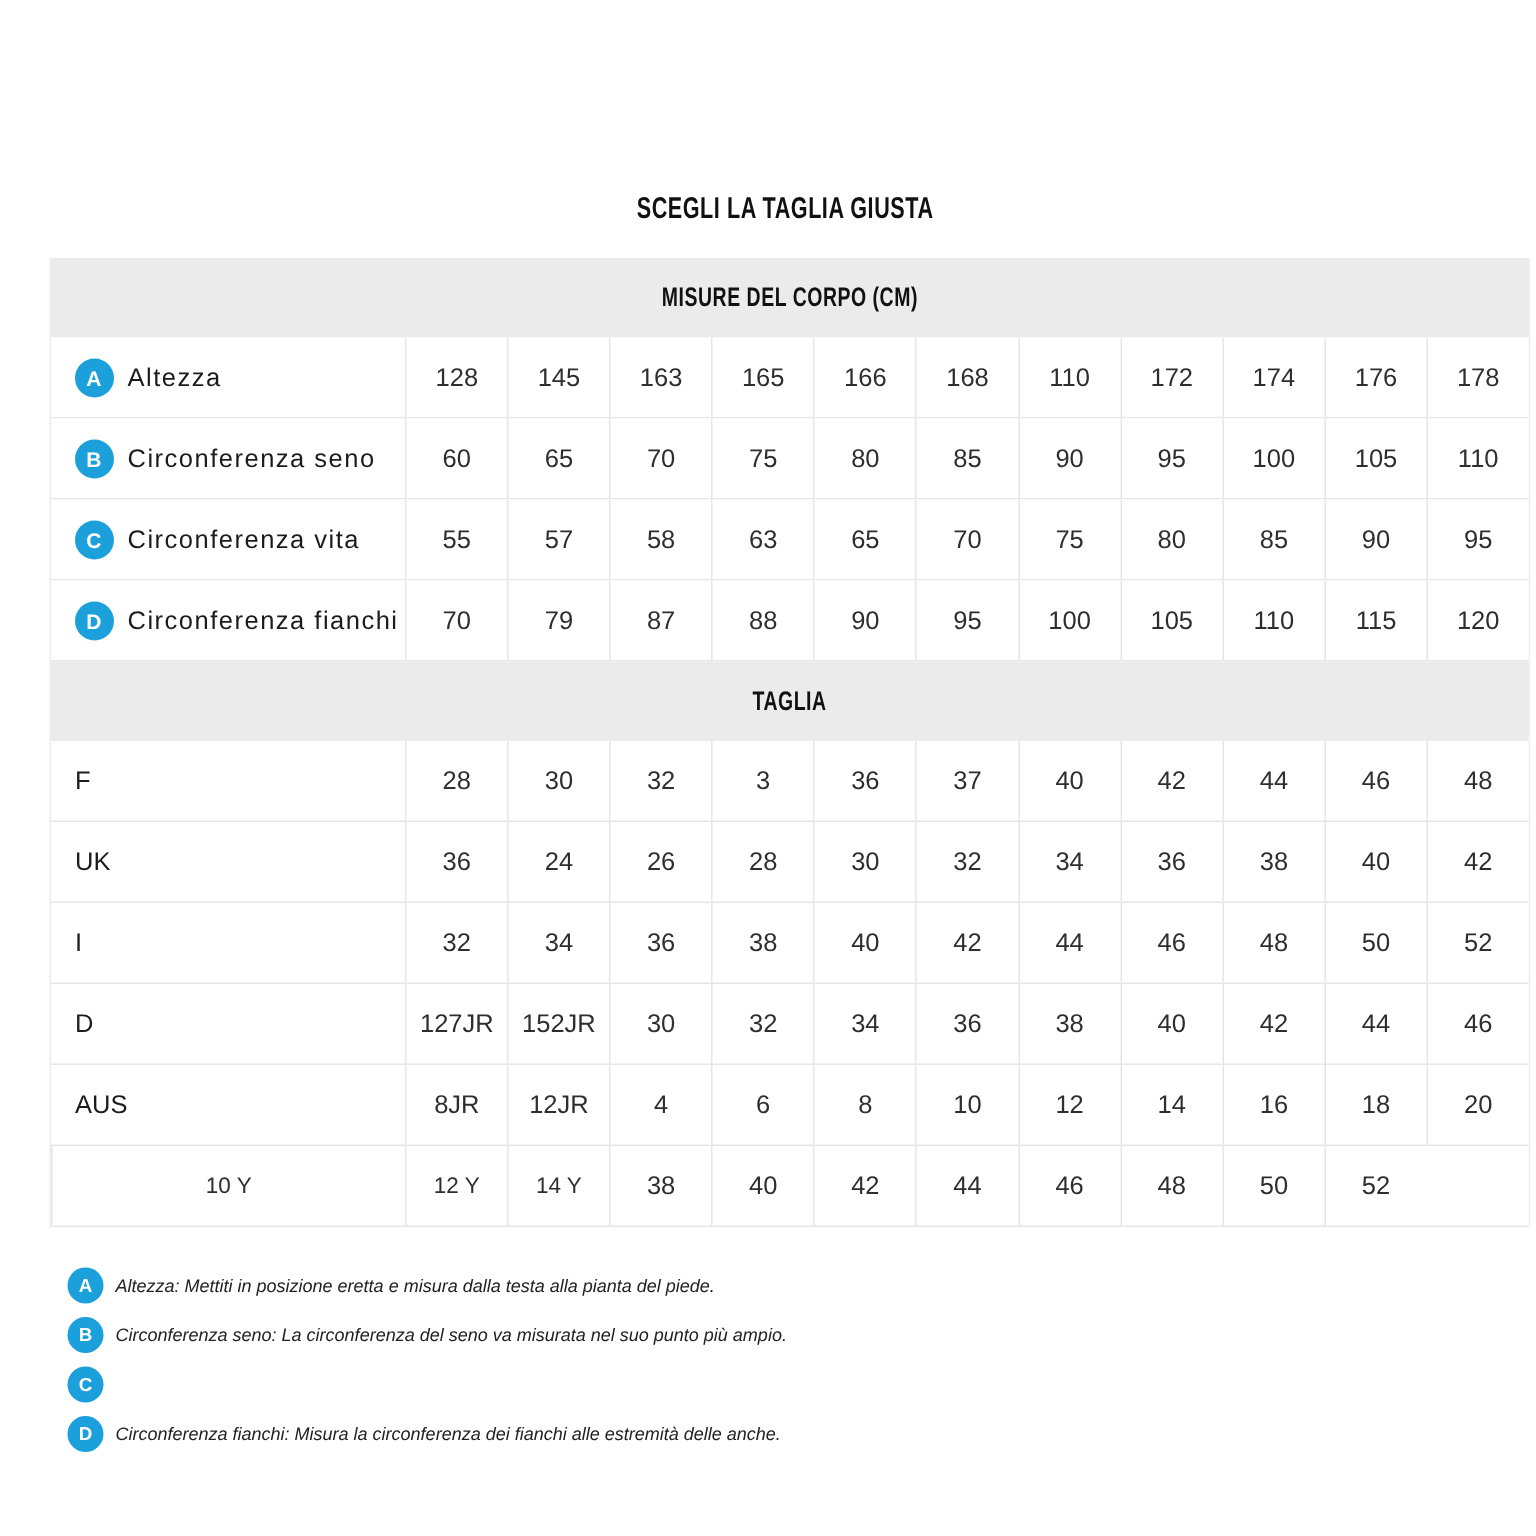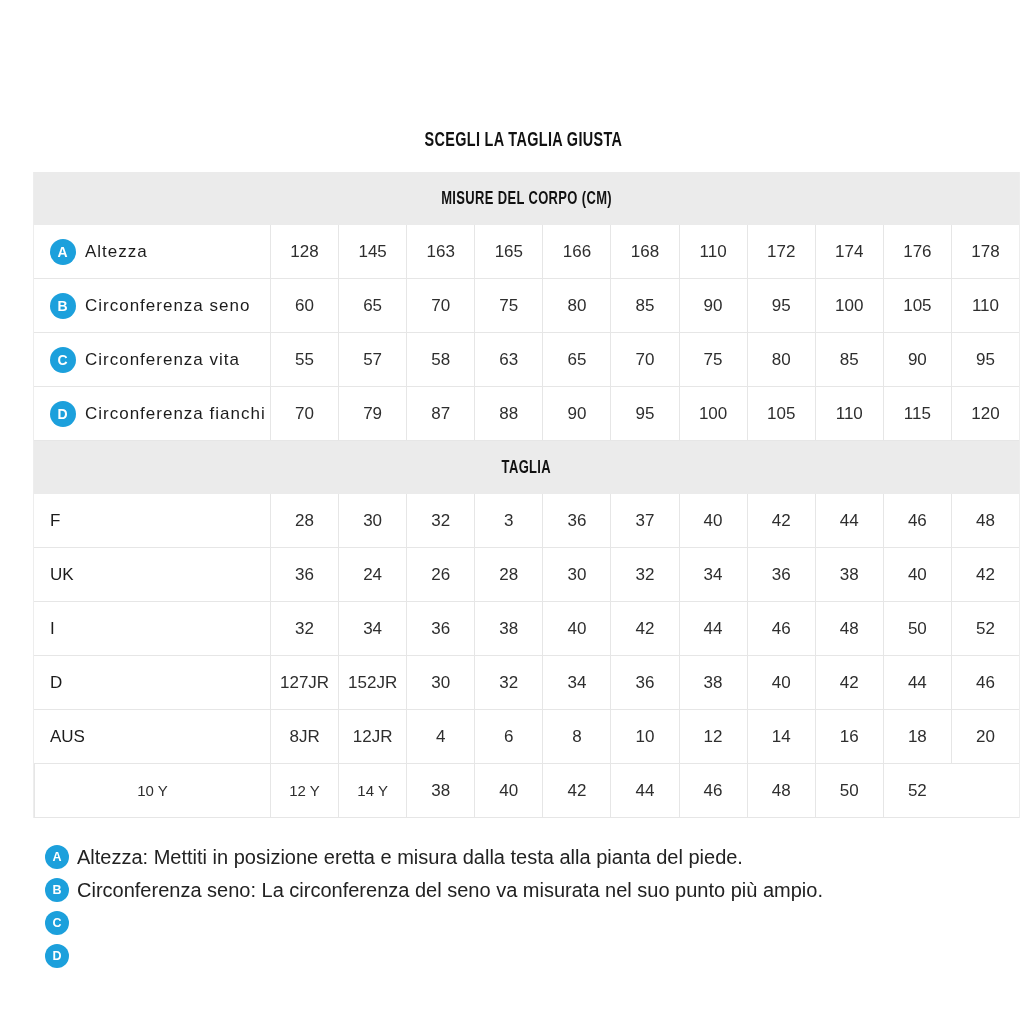--- a/index.html
+++ b/index.html
@@ -61,21 +61,21 @@
     display: flex; flex-direction: column; gap: 9px;
   }
   .legend-row { display: flex; align-items: center; height: 24px; }
   .legend-badge {
     flex: 0 0 auto;
     width: 24px; height: 24px; border-radius: 50%;
     background: #1ca0dc; color: #ffffff;
     display: flex; align-items: center; justify-content: center;
     font-size: 12.5px; font-weight: bold; margin-right: 8px;
   }
-  .legend-text { font-size: 20px; color: #222222; white-space: nowrap; }
+  .legend-text { font-size: 12px; color: #222222; white-space: nowrap; font-style: italic; }
 </style>
 </head>
 <body>
 
 <div class="page">
 
   <div class="page-title">
     <span class="condensed">SCEGLI LA TAGLIA GIUSTA</span>
   </div>
 
@@ -260,16 +260,17 @@
       </div>
       <div class="legend-row">
         <span class="legend-badge">B</span>
         <span class="legend-text">Circonferenza seno: La circonferenza del seno va misurata nel suo punto più ampio.</span>
       </div>
       <div class="legend-row">
         <span class="legend-badge">C</span>
       </div>
       <div class="legend-row">
         <span class="legend-badge">D</span>
+        <span class="legend-text">Circonferenza fianchi: Misura la circonferenza dei fianchi alle estremità delle anche.</span>
       </div>
     </div>
 
 </div>
 
 </body></html>

